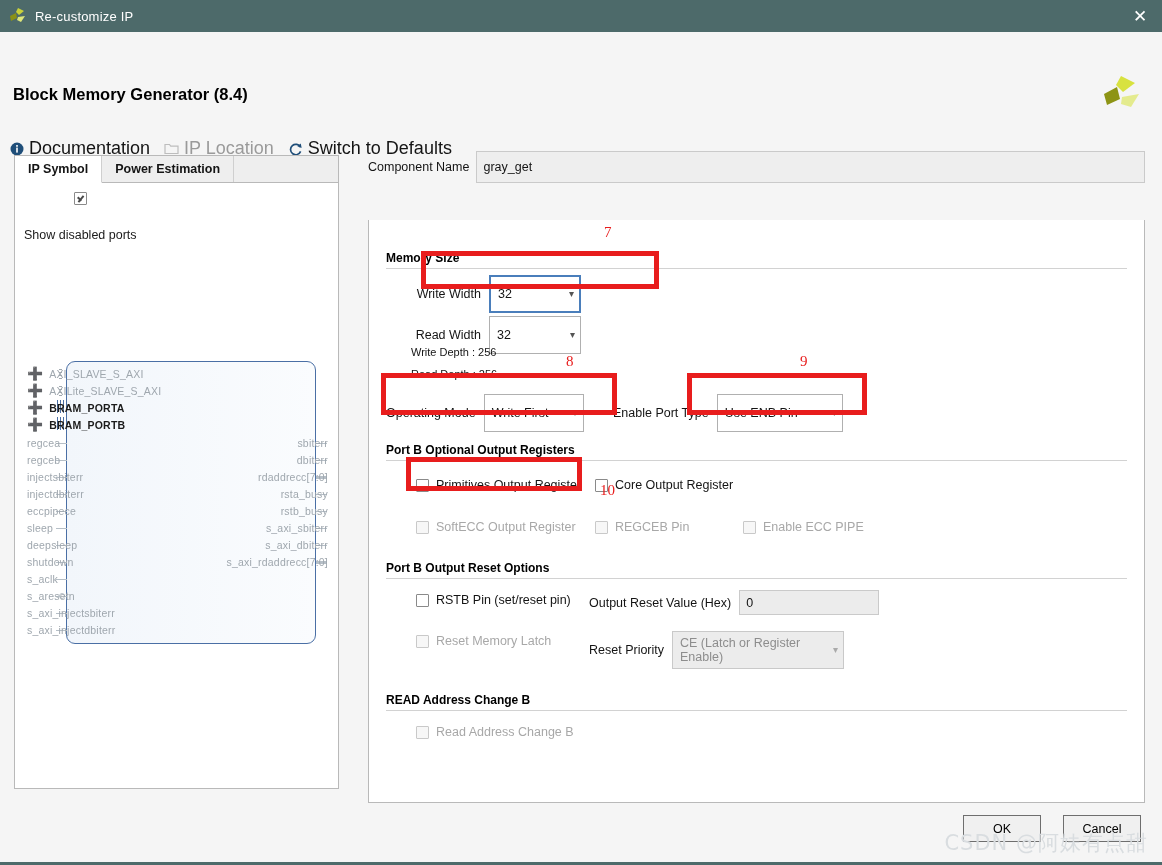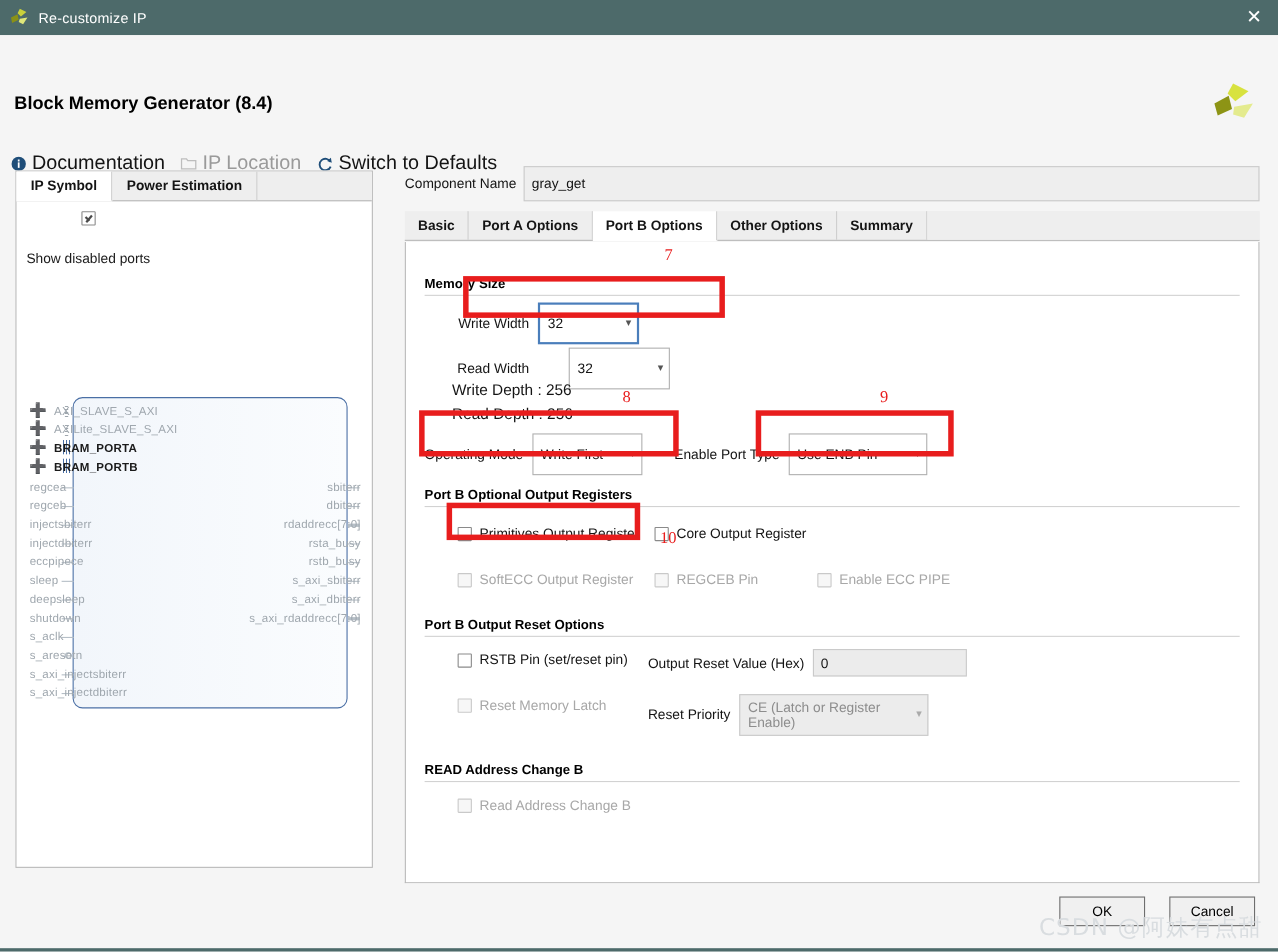--- a/index.html
+++ b/index.html
@@ -172,21 +172,21 @@
   .combo.disabled .chev { color:#aaa; }
   .txtbox {
     height:25px; background:#ececec; border:1px solid #cacaca;
     display:flex; align-items:center; padding:0 6px; font-size:12.5px; color:#141414;
   }
 
   .cbrow { position:absolute; display:flex; align-items:center; gap:7px; }
   .cbrow .cblabel { font-size:12.5px; color:#141414; }
   .cbrow.dim .cblabel { color:#a8a8a8; }
 
-  .statictxt { position:absolute; font-size:14px; color:#141414; }
+  .statictxt { position:absolute; font-size:11px; color:#141414; }
 
   
   .redbox { position:absolute; border:5px solid #e81d1d; pointer-events:none; }
   .rednum {
     position:absolute; color:#e81d1d; font-size:15px;
     font-family:"Liberation Serif", serif; pointer-events:none;
   }
 
   
   #footer { position:absolute; left:0; right:0; bottom:0; height:62px; background:#f5f5f5; }
@@ -338,45 +338,37 @@
     </div>
   </div>
 
   <div id="right-panel">
 
     <div id="compname-row">
       <span id="compname-label">Component Name</span>
       <div id="compname-input">gray_get</div>
     </div>
 
-    <div id="tabstrip">
-      <div class="tab">Basic</div>
-      <div class="tab">Port A Options</div>
-      <div class="tab active">Port B Options</div>
-      <div class="tab">Other Options</div>
-      <div class="tab">Summary</div>
-      <div class="tab tab-spacer"></div>
-    </div>
 
     <div id="tabpane">
 
       <div class="section" style="top:31px;">
         <div class="sec-title">Memory Size</div>
         <div class="sec-rule"></div>
       </div>
 
       <div class="fieldrow" style="left:42px; top:55px;">
         <span class="flabel" style="width:70px; text-align:right;">Write Width</span>
         <div class="combo focus" style="width:92px; margin-left:8px;">
           <span>32</span>
           <span class="chev">▾</span>
         </div>
       </div>
 
-      <div class="fieldrow" style="left:42px; top:96px;gap:28px;">
+      <div class="fieldrow" style="left:42px; top:96px;">
         <span class="flabel" style="width:70px; text-align:right;">Read Width</span>
         <div class="combo" style="width:92px; margin-left:8px;">
           <span>32</span>
           <span class="chev">▾</span>
         </div>
       </div>
 
       <div class="statictxt" style="left:42px; top:126px;">Write Depth : 256</div>
       <div class="statictxt" style="left:42px; top:148px;">Read Depth : 256</div>
 

